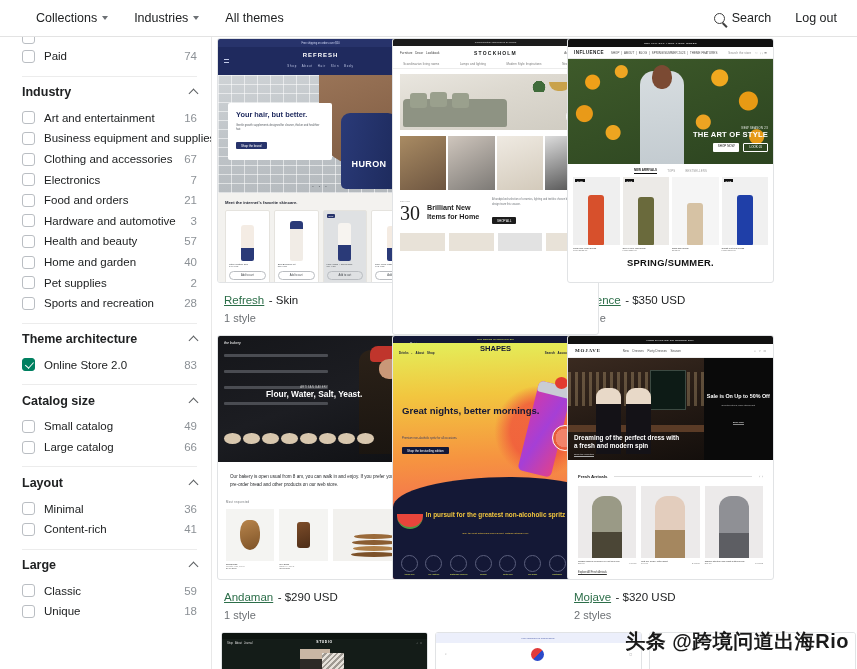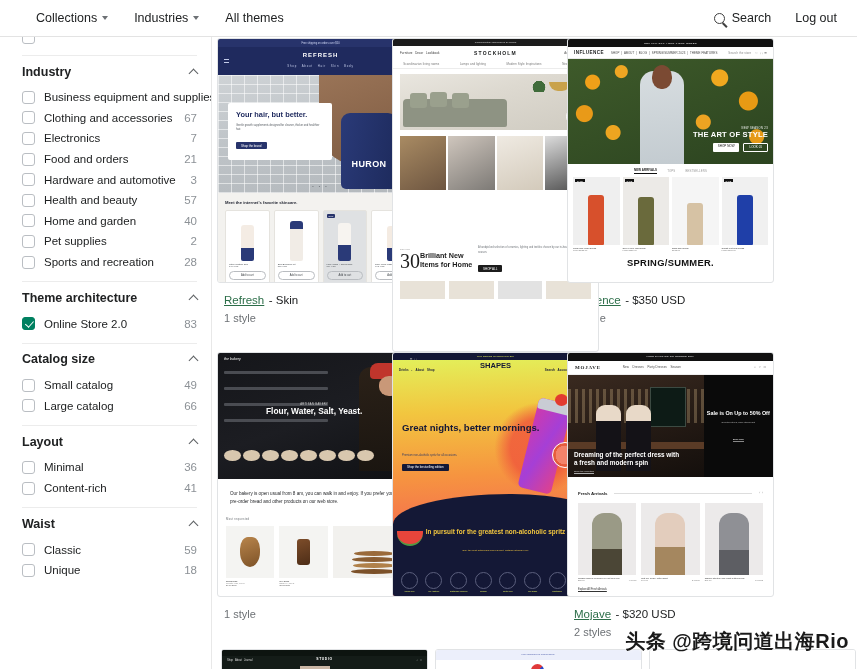--- a/index.html
+++ b/index.html
@@ -225,21 +225,21 @@
   .sk-sofa { position: absolute; left: 3px; bottom: 3px; width: 104px; height: 28px; background: #8e9383; border-radius: 4px 4px 2px 2px; }
   .sk-cush { position: absolute; width: 17px; height: 15px; background: #9aa08d; border-radius: 3px; }
   .sk-plant { position: absolute; right: 40px; top: 2px; width: 24px; height: 16px; background: radial-gradient(circle at 50% 70%, #3f6b3a 0 38%, transparent 40%); }
   .sk-lamp { position: absolute; right: 20px; top: 8px; width: 22px; height: 9px; background: #c9a24a; border-radius: 0 0 11px 11px; }
   .sk-circ { position: absolute; right: 6px; bottom: 4px; width: 19px; height: 19px; border: .8px solid #fff; border-radius: 50%; }
   .sk-tx { display: flex; padding: 6px 7px 0 7px; gap: 8px; }
   .sk-h { font-size: 7.2px; font-weight: bold; line-height: 1.25; color: #1c1c1c; }
   .sk-btn { background: #1c1c1c; color: #fff; margin-top: 5px; }
   .sk-mos { display: flex; gap: 2px; margin: 6px 7px 0 7px; height: 54px; }
   .sk-mos > div { flex: 1; }
-  .sk-30 { display: flex; align-items: center; padding: 8px 7px 0 7px; margin-top: 48px; }
+  .sk-30 { display: flex; align-items: center; gap: 7px; padding: 8px 7px 0 7px; }
   .sk-num { font-size: 20px; color: #1c1c1c; line-height: 1; font-family: "Liberation Serif", serif; }
   .sk-strip { display: flex; gap: 4px; padding: 7px 7px 0 7px; }
   .sk-strip > div { flex: 1; height: 18px; background: #e8e2d8; }
 
   
   .inf-ann { background: #111; height: 8px; display: flex; align-items: center; justify-content: center; }
   .inf-nav { height: 12px; display: flex; align-items: center; padding: 0 6px; border-bottom: .5px solid #e9e9e9; }
   .inf-hero { height: 105px; position: relative; overflow: hidden;
     background:
       radial-gradient(circle at 12% 22%, #f0a019 0 7px, transparent 8px),
@@ -376,28 +376,38 @@
     <div class="logout">Log out</div>
   </div>
 </div>
 
 <div class="sidebar">
 
   <div class="clipped-row">
     <div class="cb"></div>
   </div>
 
+  <div class="filter-row">
+    <div class="cb"></div>
+    <span class="flabel">Paid</span>
+    <span class="fcount">74</span>
+  </div>
 
   <div class="divider"></div>
 
   <div class="sec-head">
     <span class="sec-title">Industry</span>
     <i class="chev"></i>
   </div>
   <div>
+    <div class="filter-row">
+      <div class="cb"></div>
+      <span class="flabel">Art and entertainment</span>
+      <span class="fcount">16</span>
+    </div>
     <div class="filter-row">
       <div class="cb"></div>
       <span class="flabel">Business equipment and supplies</span>
 
     </div>
     <div class="filter-row">
       <div class="cb"></div>
       <span class="flabel">Clothing and accessories</span>
       <span class="fcount">67</span>
     </div>
@@ -480,21 +490,21 @@
   </div>
   <div class="filter-row">
     <div class="cb"></div>
     <span class="flabel">Content-rich</span>
     <span class="fcount">41</span>
   </div>
 
   <div class="divider"></div>
 
   <div class="sec-head">
-    <span class="sec-title">Waist</span>
+    <span class="sec-title">Large</span>
     <i class="chev"></i>
   </div>
   <div class="filter-row">
     <div class="cb"></div>
     <span class="flabel">Classic</span>
     <span class="fcount">59</span>
   </div>
   <div class="filter-row">
     <div class="cb"></div>
     <span class="flabel">Unique</span>
@@ -766,20 +776,24 @@
             <div class="an-pi" style="background:#f2f1ee;flex-direction:column;justify-content:flex-end;padding-bottom:4px;gap:1px;display:flex;align-items:center">
               <div style="width:40px;height:5px;border-radius:50%;background:#9a6a3a"></div>
               <div style="width:44px;height:5px;border-radius:50%;background:#8a5d32"></div>
               <div style="width:42px;height:5px;border-radius:50%;background:#b08049"></div>
               <div style="width:46px;height:5px;border-radius:50%;background:#7c5129"></div>
             </div>
           </div>
         </div>
       </div>
       <div class="meta">
+        <div>
+          <span class="tname">Andaman</span>
+          <span class="tprice">- $290 USD</span>
+        </div>
         <div class="tstyles">1 style</div>
       </div>
     </div>
 
     <div class="card">
       <div class="thumb">
         <div class="sh-ann">
           <span style="color:#e3ef5a;font-size:2.5px">Free shipping on orders over $60</span>
         </div>
         <div class="sh-wrap">

